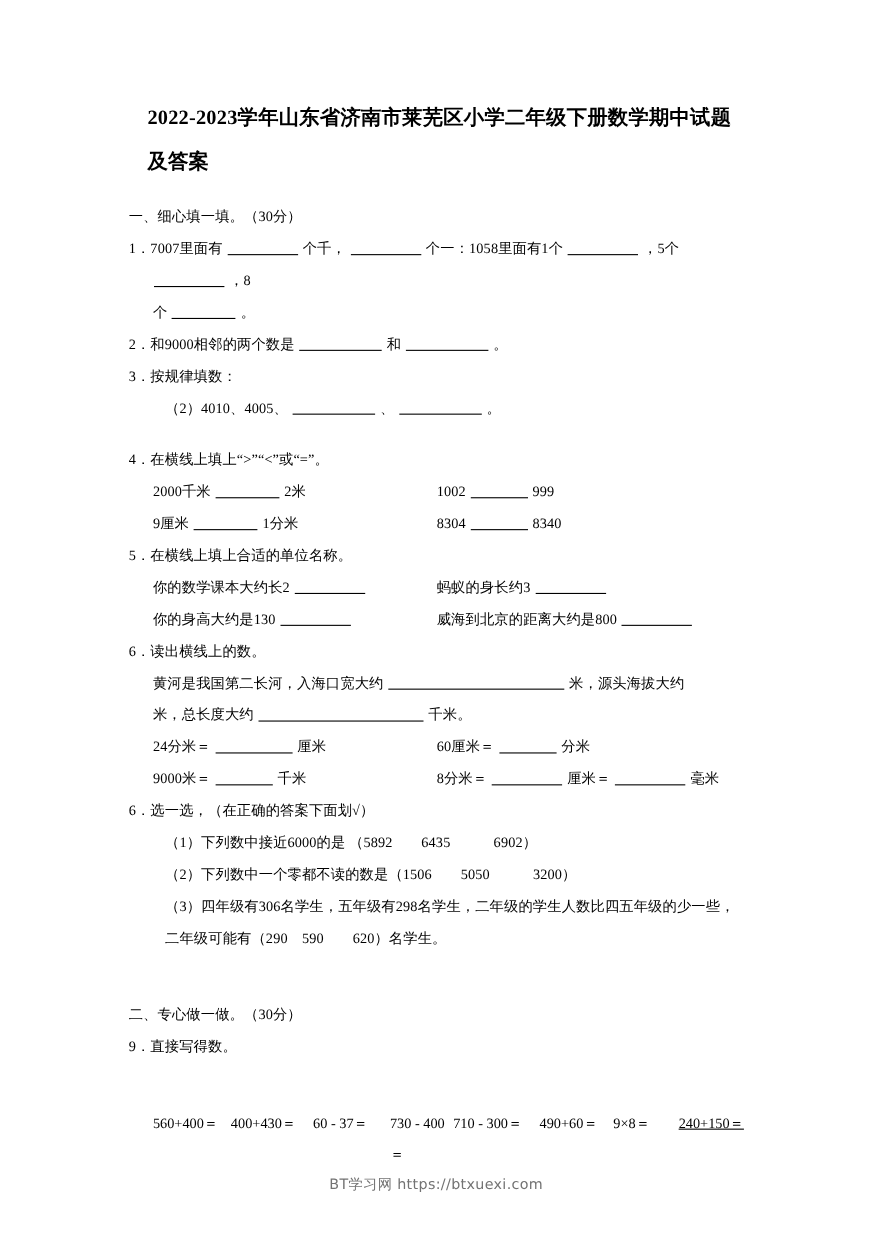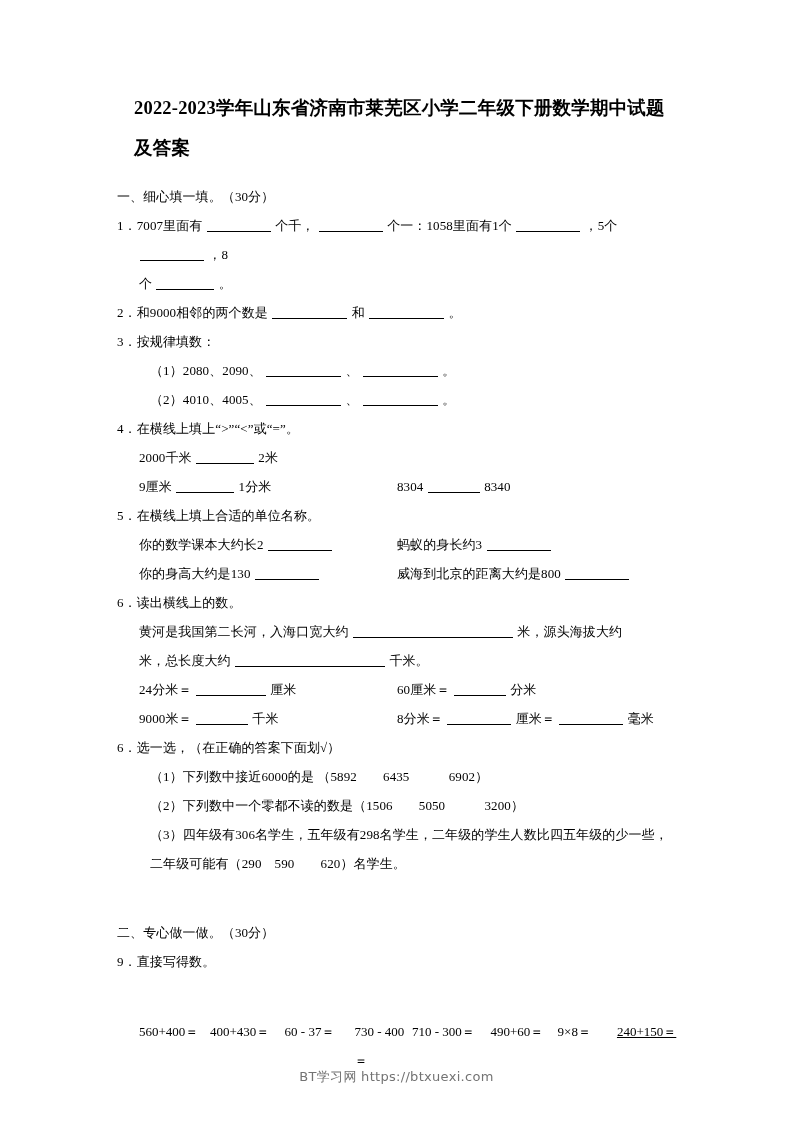--- a/index.html
+++ b/index.html
@@ -69,21 +69,21 @@
   
   .two-col {
     display: flex;
     font-size: 13px;
     line-height: 29px;
     letter-spacing: 0.1px;
     font-family: Liberation Serif, serif;
   }
   .two-col > .colA { width: 280px; flex: none; padding-left: 22px; }
   .two-col > .colB { flex: 1; }
-  .gap-before { margin-top: 0; }
+  .gap-before { margin-top: 18px; }
   
   .calc-wrap {
     padding-left: 22px;
     font-size: 13px;
     line-height: 29px;
     margin-top: 41px;
   }
   .calc-row {
     display: flex;
     align-items: flex-start;
@@ -147,40 +147,38 @@
     <p class="q hang">
       <span>2．和9000相邻的两个数是</span>
       <span class="bl w75"></span>
       <span>和</span>
       <span class="bl w75"></span>
       <span>。</span>
     </p>
 
     <p class="q hang">3．按规律填数：</p>
     <p class="q q-indent2">
-      <span>（1）2080、2090、</span>
-      <span class="bl w75"></span>
-      <span>、</span>
-      <span class="bl w75"></span>
-      <span>。</span>
-    </p>
-    <p class="q q-indent2">
       <span>（2）4010、4005、</span>
       <span class="bl w75"></span>
       <span>、</span>
       <span class="bl w75"></span>
       <span>。</span>
     </p>
 
     <p class="q hang gap-before">4．在横线上填上“&gt;”“&lt;”或“=”。</p>
     <div class="two-col">
       <div class="colA">
         <span>2000千米</span>
         <span class="bl w58"></span>
         <span>2米</span>
+      </div>
+      <div class="colB">
+        <span>1002</span>
+        <span class="bl w52"></span>
+        <span>999</span>
       </div>
     </div>
     <div class="two-col">
       <div class="colA">
         <span>9厘米</span>
         <span class="bl w58"></span>
         <span>1分米</span>
       </div>
       <div class="colB">
         <span>8304</span>

